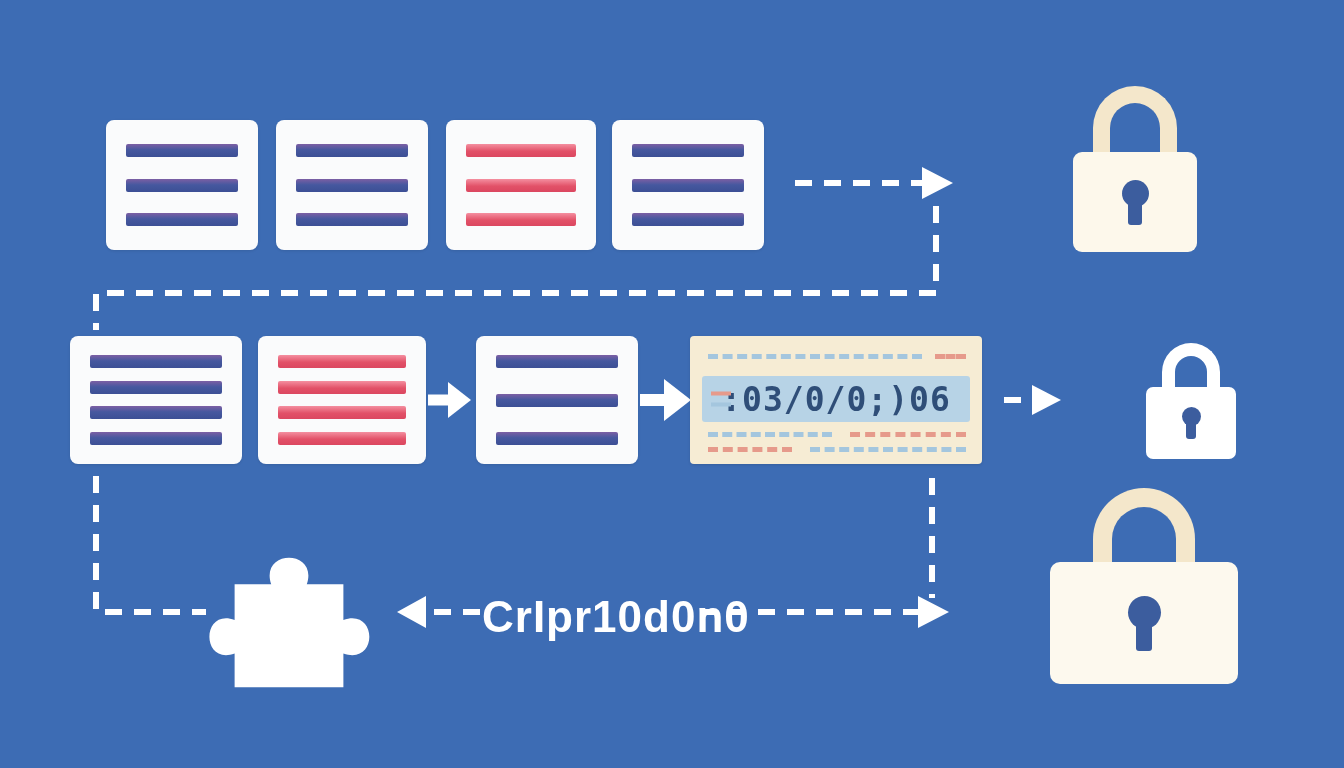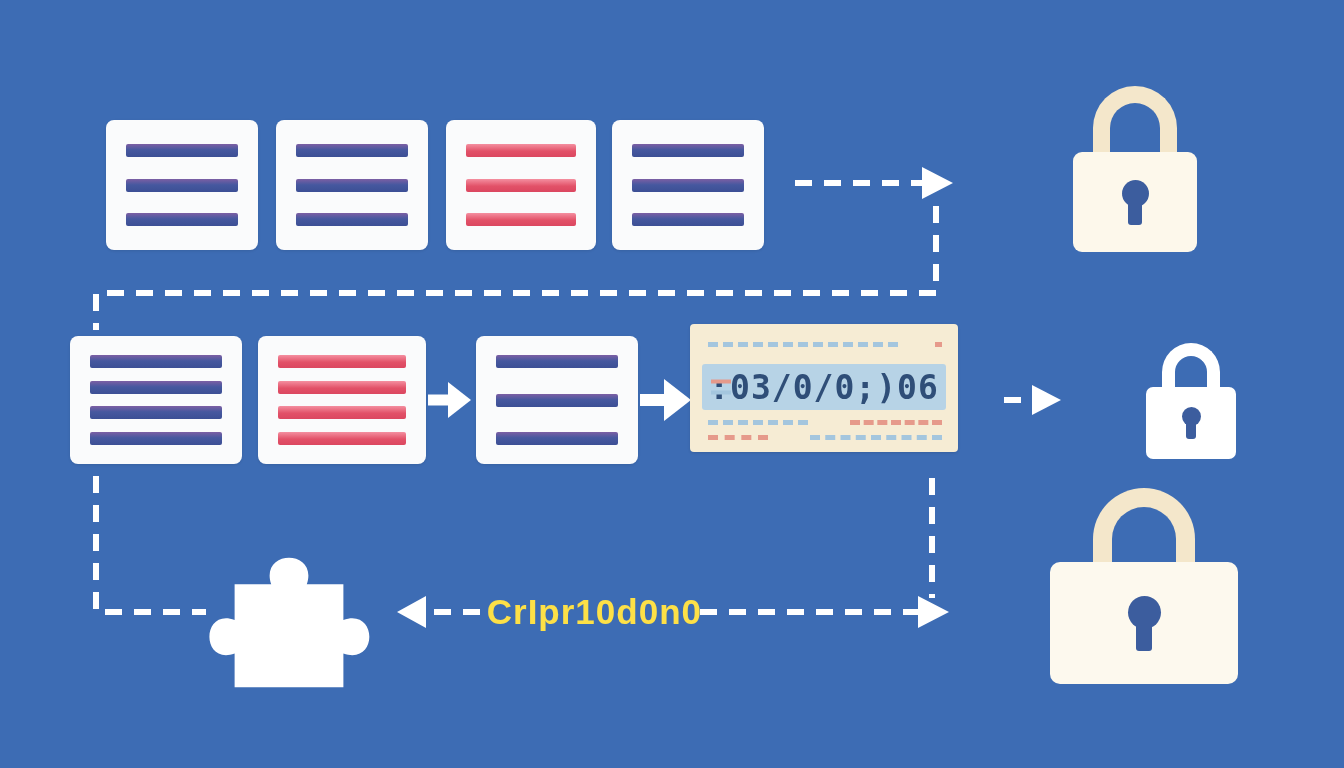--- a/index.html
+++ b/index.html
@@ -50,22 +50,22 @@
   .shackle.white{border-color:#ffffff;}
   .lock-body{
     position:absolute;left:0;right:0;
     display:flex;flex-direction:column;align-items:center;justify-content:center;
   }
   .kh-circle{border-radius:50%;background:var(--keyhole,#3c5d9e);}
   .kh-stem{background:var(--keyhole,#3c5d9e);margin-top:-6px;border-radius:0 0 3px 3px;}
 
   
   .bottom-label{
-    position:absolute;color:#fde047;font-size:35px;font-weight:bold;
-    letter-spacing:1px;text-align:right;
+    position:absolute;color:#ffffff;font-size:44px;font-weight:bold;
+    letter-spacing:1px;text-align:center;
   }
 </style>
 </head>
 <body>
 
 <div class="canvas" style="--bg: #3d6cb4; --card: #fafbfc; --bar-blue-1: #7c5fa4; --bar-blue-2: #46589f; --bar-blue-3: #3c4f95; --bar-red-1: #f48fa0; --bar-red-2: #e25168; --bar-red-3: #db4760; --code-bg: #f6ecd4; --band: #b7d3e6; --code-text: #2f4e78; --lightblue: #a4c6de; --salmon: #e69a8b; --cream: #f4e7cb; --keyhole: #3c5d9e; --line: #ffffff;">
 
   <svg class="wires" width="1344" height="768" viewBox="0 0 1344 768">
     <g stroke="#ffffff" stroke-width="6" fill="none" stroke-dasharray="17 12">
       <path d="M795,183 H922"></path>
@@ -136,21 +136,21 @@
       </div>
     </div>
   <div class="card mid blue" style="left:476px;top:336px;width:162px;height:128px">
       <div class="bars">
         <div class="bar"></div>
         <div class="bar"></div>
         <div class="bar"></div>
       </div>
     </div>
 
-  <div class="code-box" style="left:690px;top:324px;width:268px;height:128px">
+  <div class="code-box" style="left:690px;top:336px;width:292px;height:128px">
     <div class="dash-row" style="top:18px;left:18px;right:60px"></div>
     <div class="dash-row sal" style="top:18px;left:245px;right:16px"></div>
     <div class="band" style="top:40px;height:46px;left:12px;right:12px">
       <span class="band-ticks"></span>
       <div class="cipher-text">:03/0/0;)06</div>
     </div>
     <div class="dash-row" style="top:96px;left:18px;right:150px"></div>
     <div class="dash-row sal" style="top:96px;left:160px;right:16px"></div>
     <div class="dash-row sal" style="top:111px;left:18px;right:190px"></div>
     <div class="dash-row" style="top:111px;left:120px;right:16px"></div>

